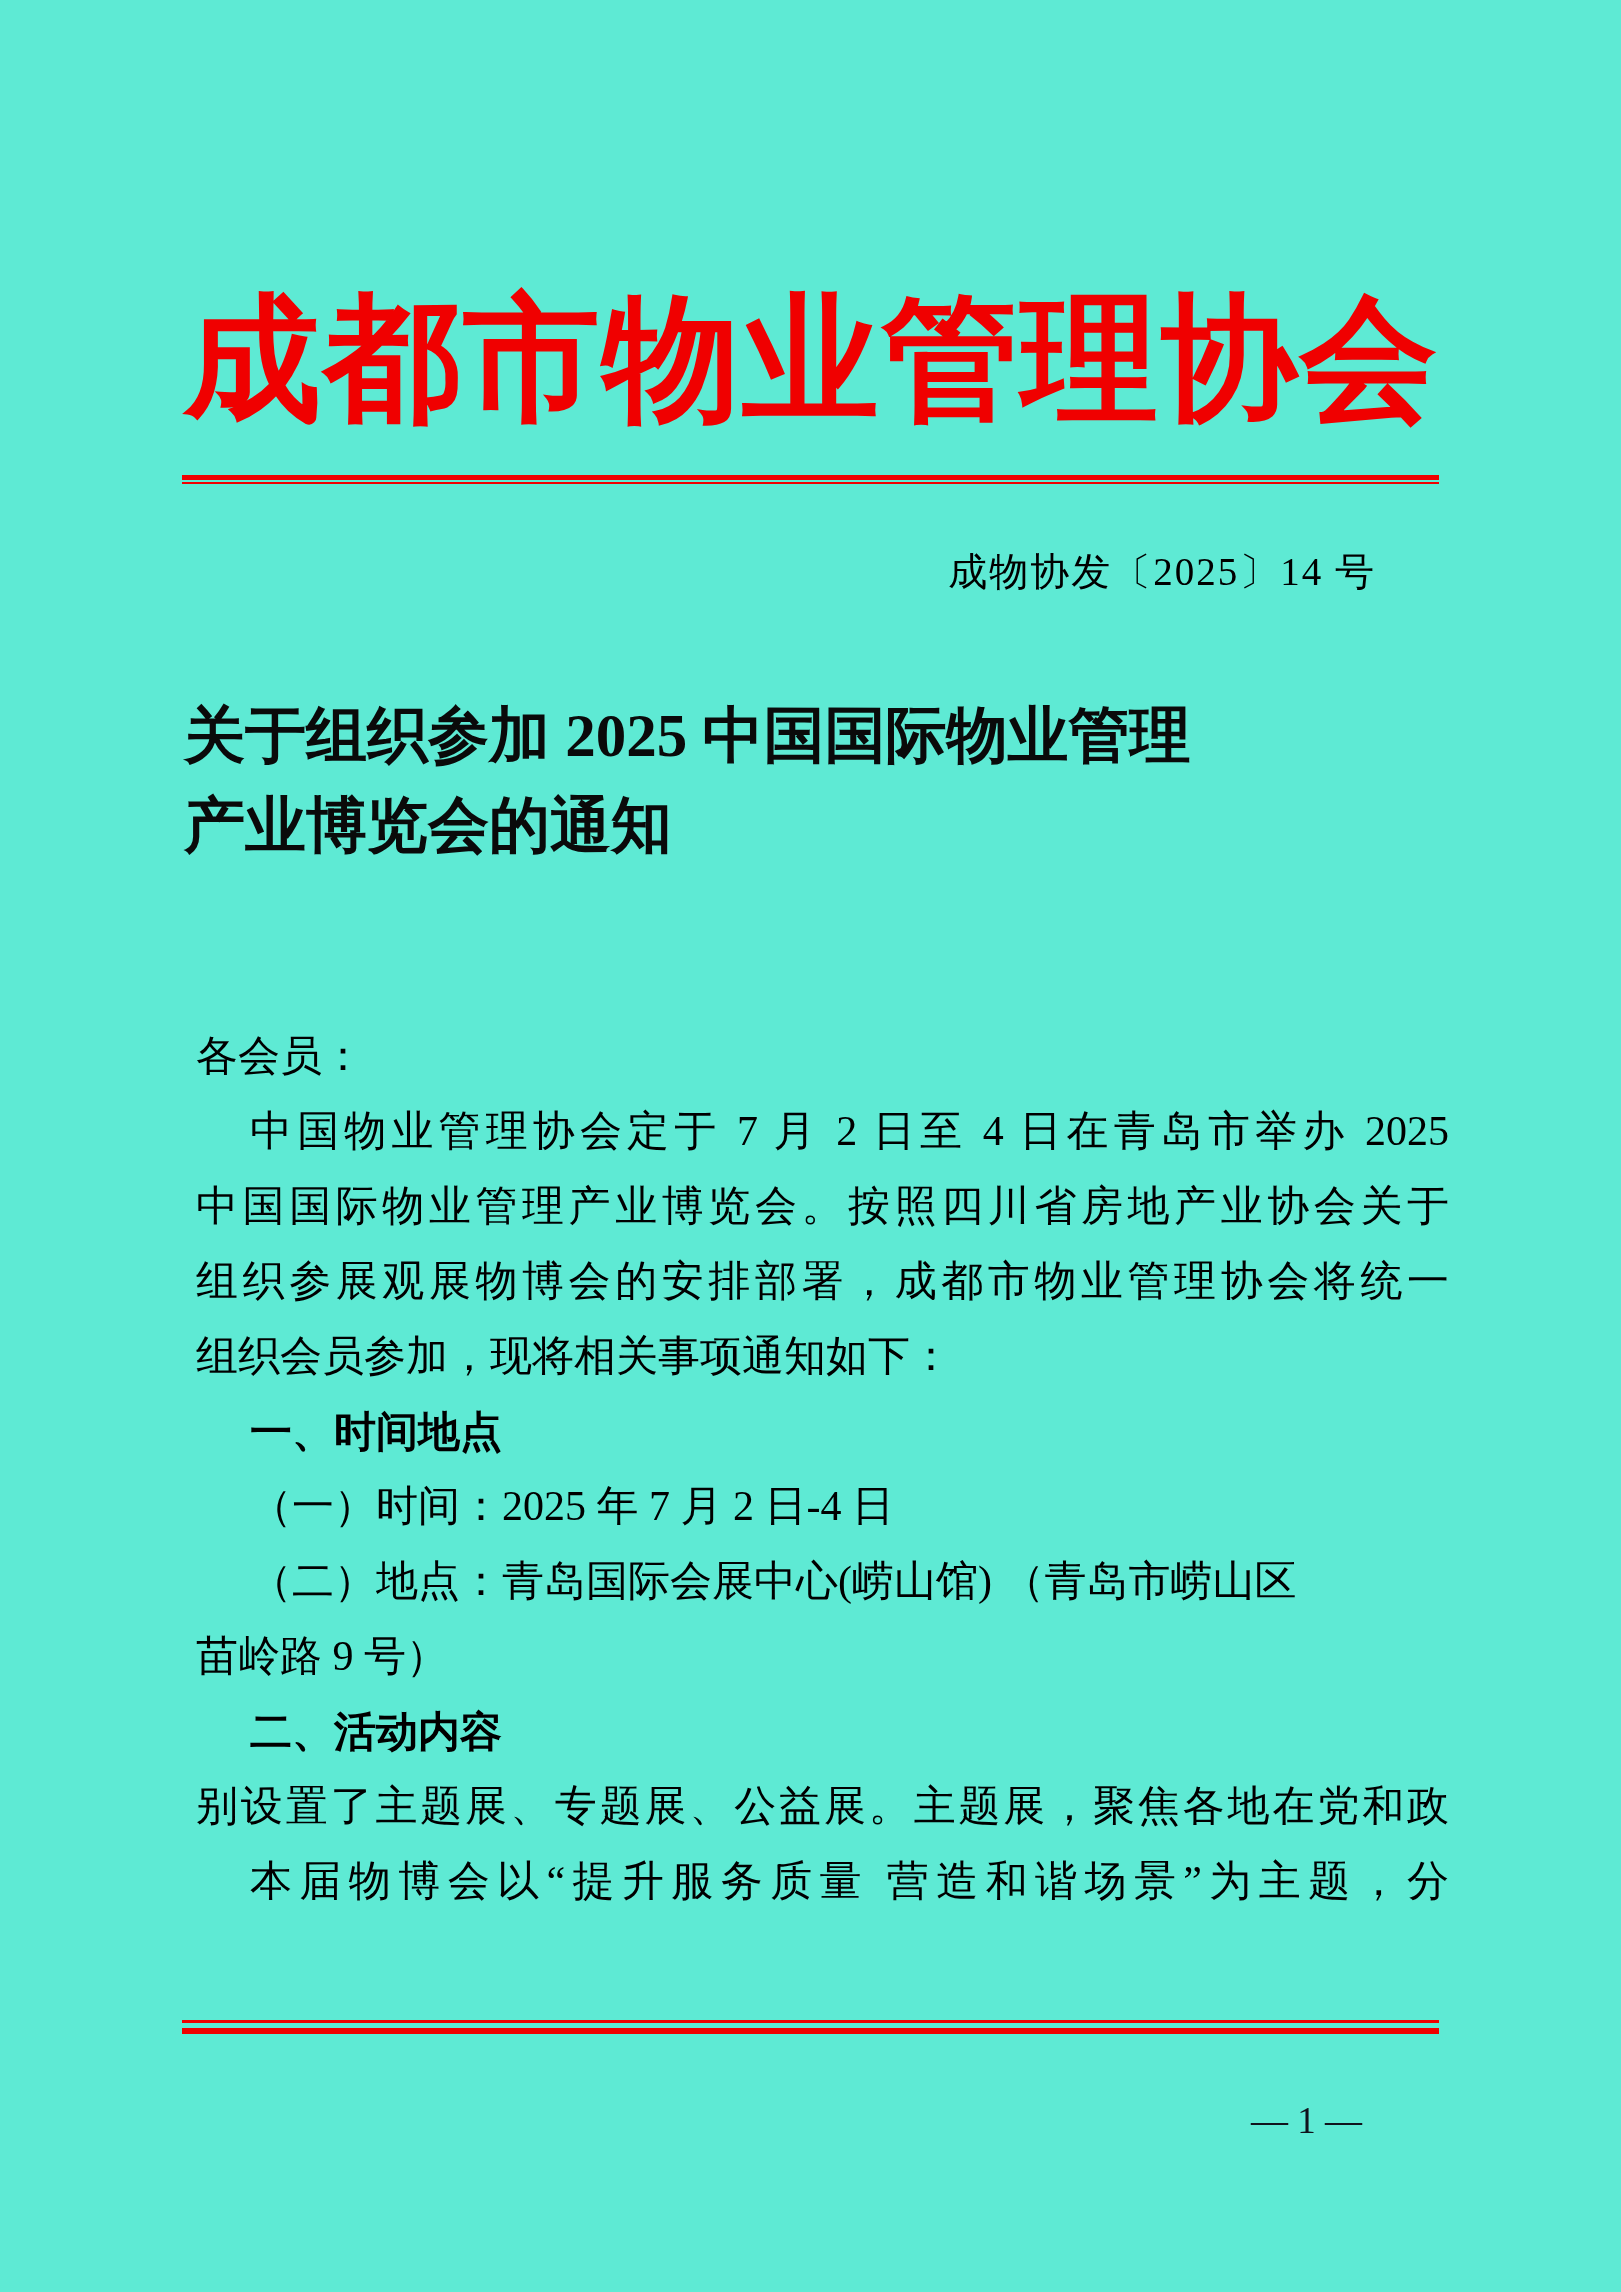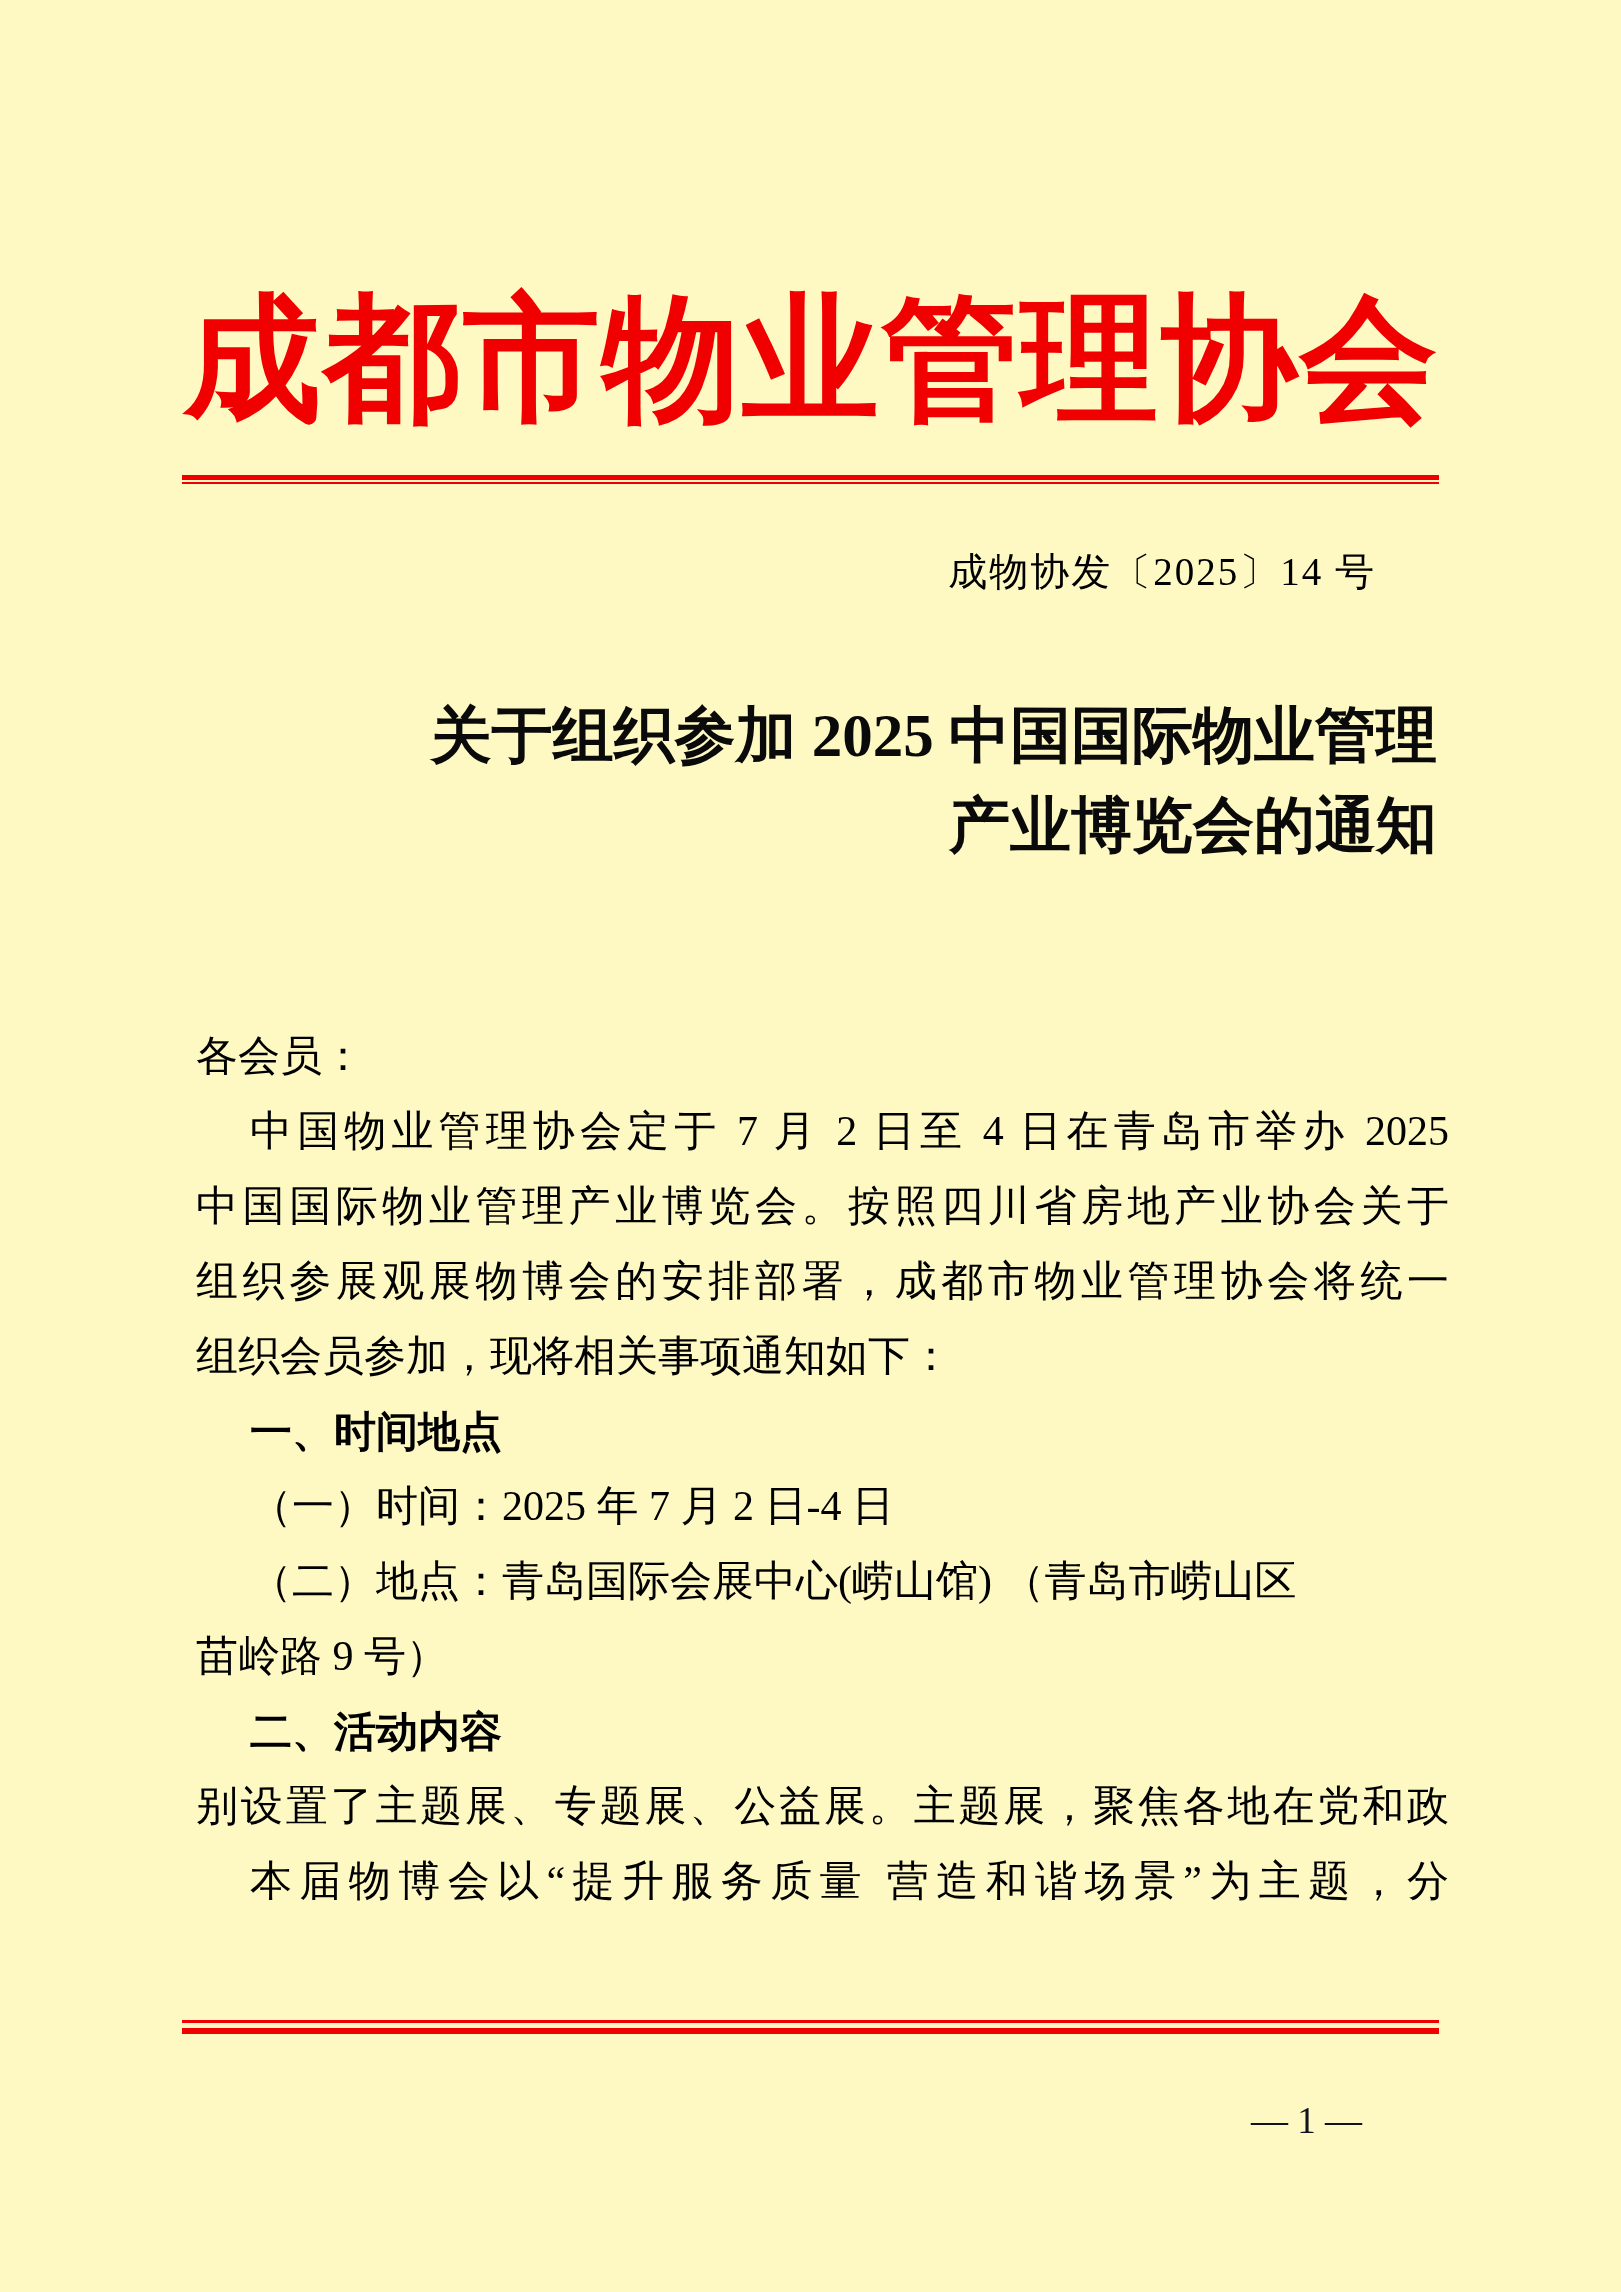--- a/index.html
+++ b/index.html
@@ -1,19 +1,19 @@
 <!DOCTYPE html>
 <html><head>
 <meta charset="utf-8">
 <style>
   html,body{margin:0;padding:0;background:#e8e8e8;}
   #page{
     position:relative;
     width:1621px;height:2293px;
-    background:#fef9c3;
+    background:#5eead4;
     overflow:hidden;
     font-family:"Liberation Serif","DejaVu Serif",serif;
     color:#000000;
   }
   
   .masthead{
     position:absolute;left:184px;top:282px;width:1253px;height:157px;
     font-size:137px;line-height:157px;font-weight:bold;
     color:#f00000;
     text-align:justify;text-align-last:justify;
@@ -27,21 +27,21 @@
   .rule-bottom-thick{top:2028px;height:5.9px;}
   
   .doc-number{
     position:absolute;top:547px;right:245px;
     font-size:39px;line-height:49px;
     letter-spacing:2px;
   }
   
   .doc-title{
     position:absolute;left:184px;top:691px;width:1253px;
-    text-align:right;font-weight:bold;
+    text-align:left;font-weight:bold;
     font-size:61px;line-height:90px;
     color:#0a0a0a;
   }
   
   .body-text{
     position:absolute;left:196px;top:1019px;width:1253px;
     font-size:42px;line-height:75px;
   }
   .bline{min-height:75px;white-space:nowrap;}
   .bline.jfull{white-space:normal;text-align:justify;text-align-last:justify;}

